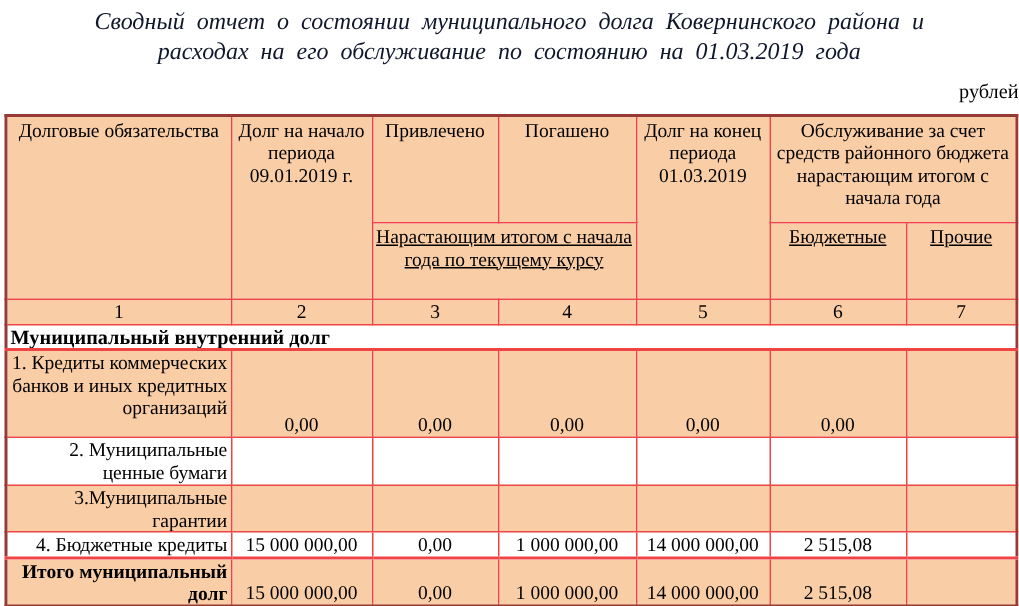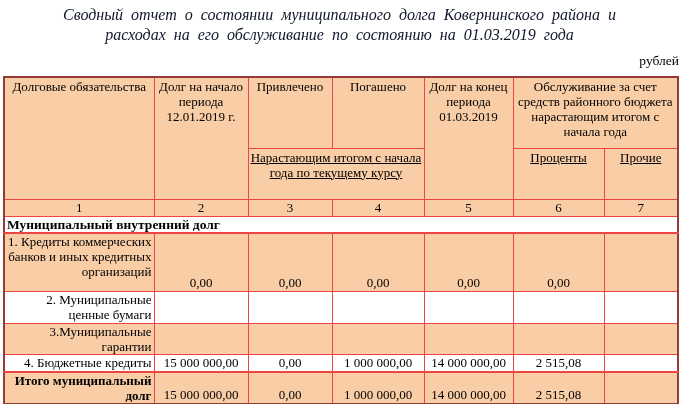--- a/index.html
+++ b/index.html
@@ -95,29 +95,29 @@
       <col style="width:94px">
       <col style="width:84px">
     <col style="width:92px">
       <col style="width:89px">
       <col style="width:91px">
       <col style="width:74px">
   </colgroup>
   <tbody>
     <tr class="hA">
       <td rowspan="2" class="hdr">Долговые обязательства</td>
-      <td rowspan="2" class="hdr">Долг на начало периода 12.01.2019 г.</td>
+      <td rowspan="2" class="hdr">Долг на начало периода 09.01.2019 г.</td>
       <td class="hdr">Привлечено</td>
       <td class="hdr">Погашено</td>
       <td rowspan="2" class="hdr">Долг на конец периода 01.03.2019</td>
       <td colspan="2" class="hdr">Обслуживание за счет средств районного бюджета нарастающим итогом с начала года</td>
     </tr>
     <tr class="hB">
       <td colspan="2" class="hdr">Нарастающим итогом с начала года по текущему курсу</td>
-      <td class="hdr">Проценты</td>
+      <td class="hdr">Бюджетные</td>
       <td class="hdr">Прочие</td>
     </tr>
     <tr class="nums">
       <td>1</td>
       <td>2</td>
       <td>3</td>
       <td>4</td>
       <td>5</td>
       <td>6</td>
       <td>7</td>

